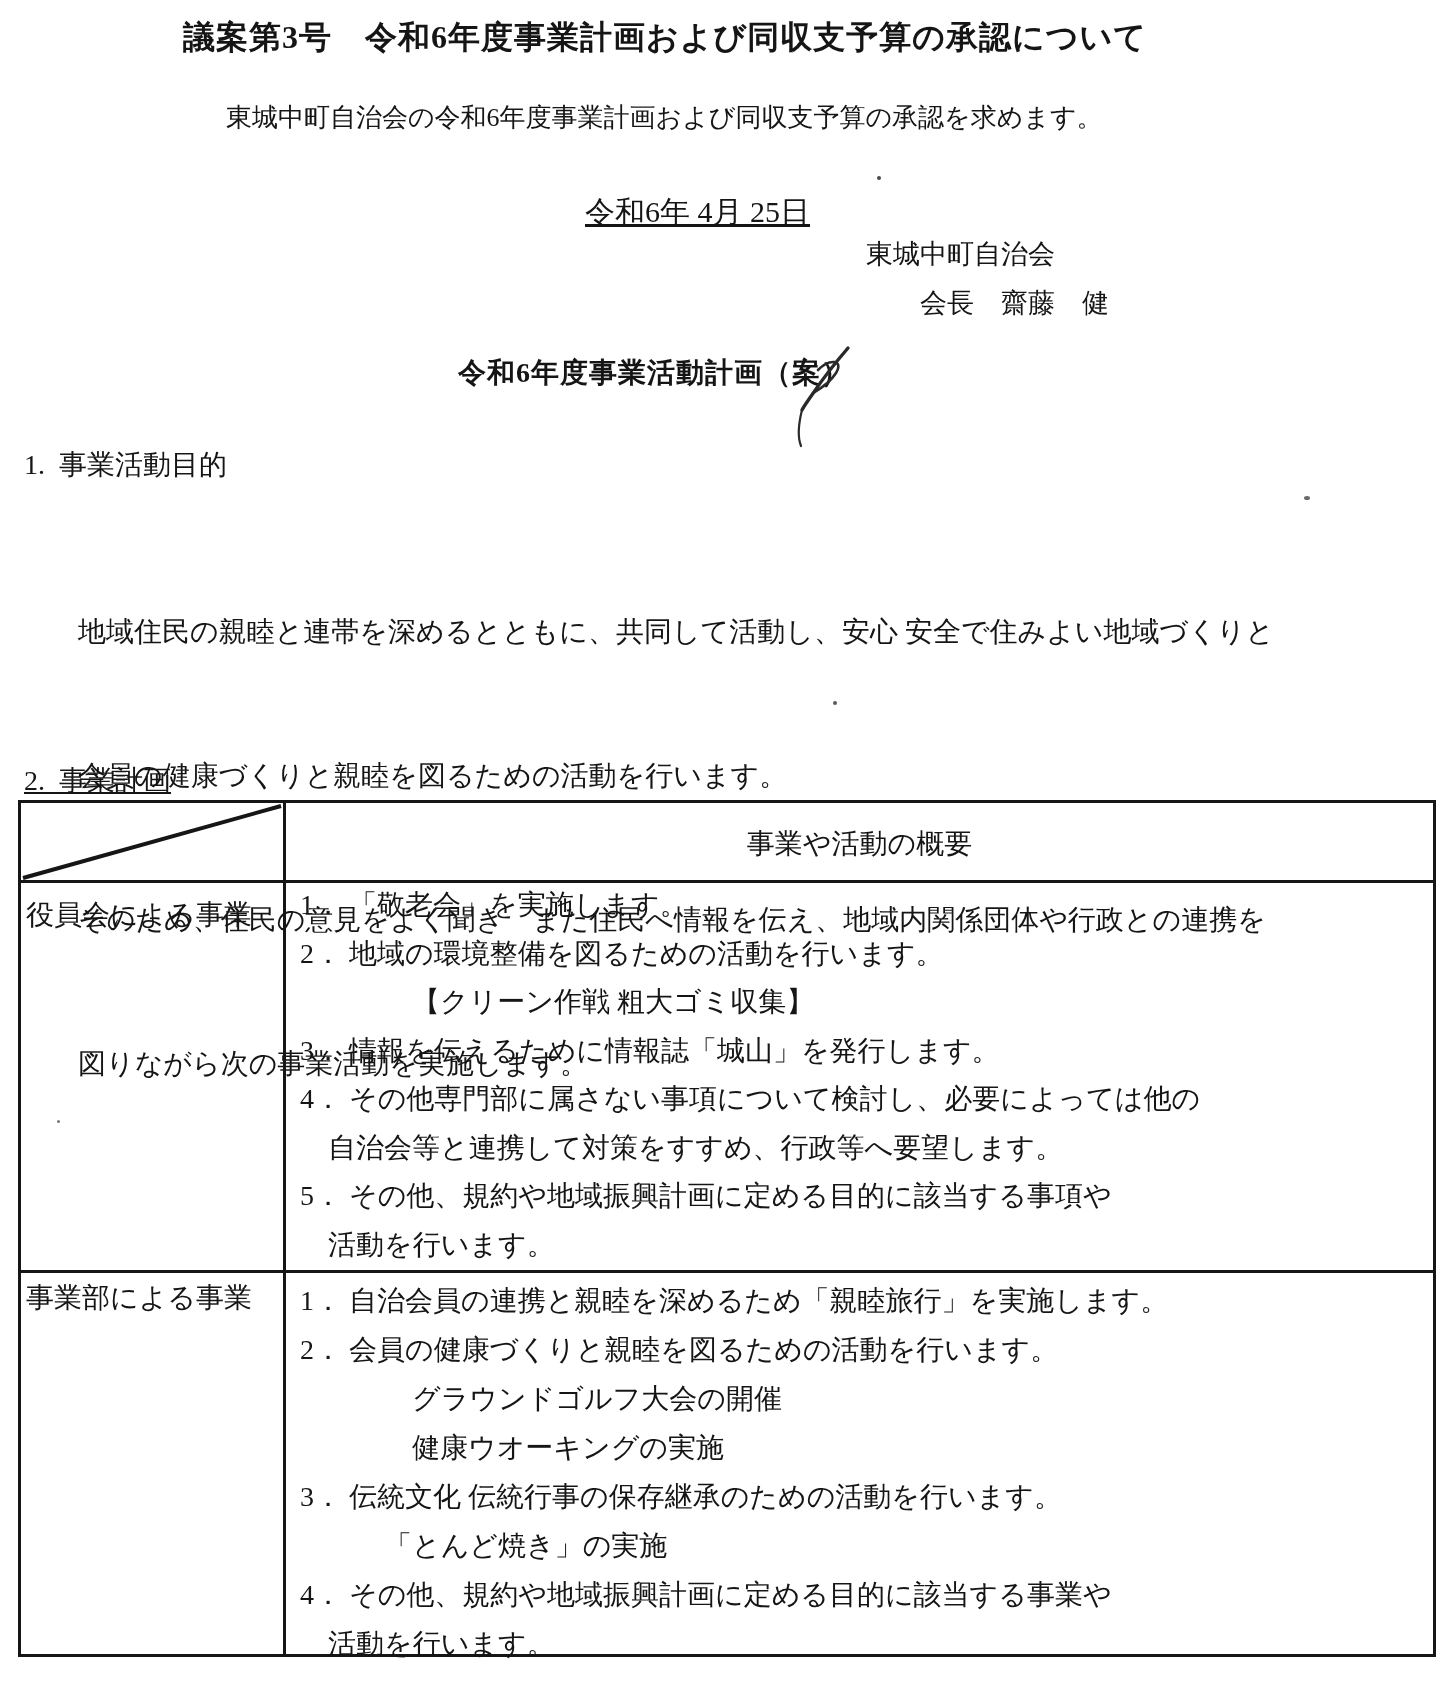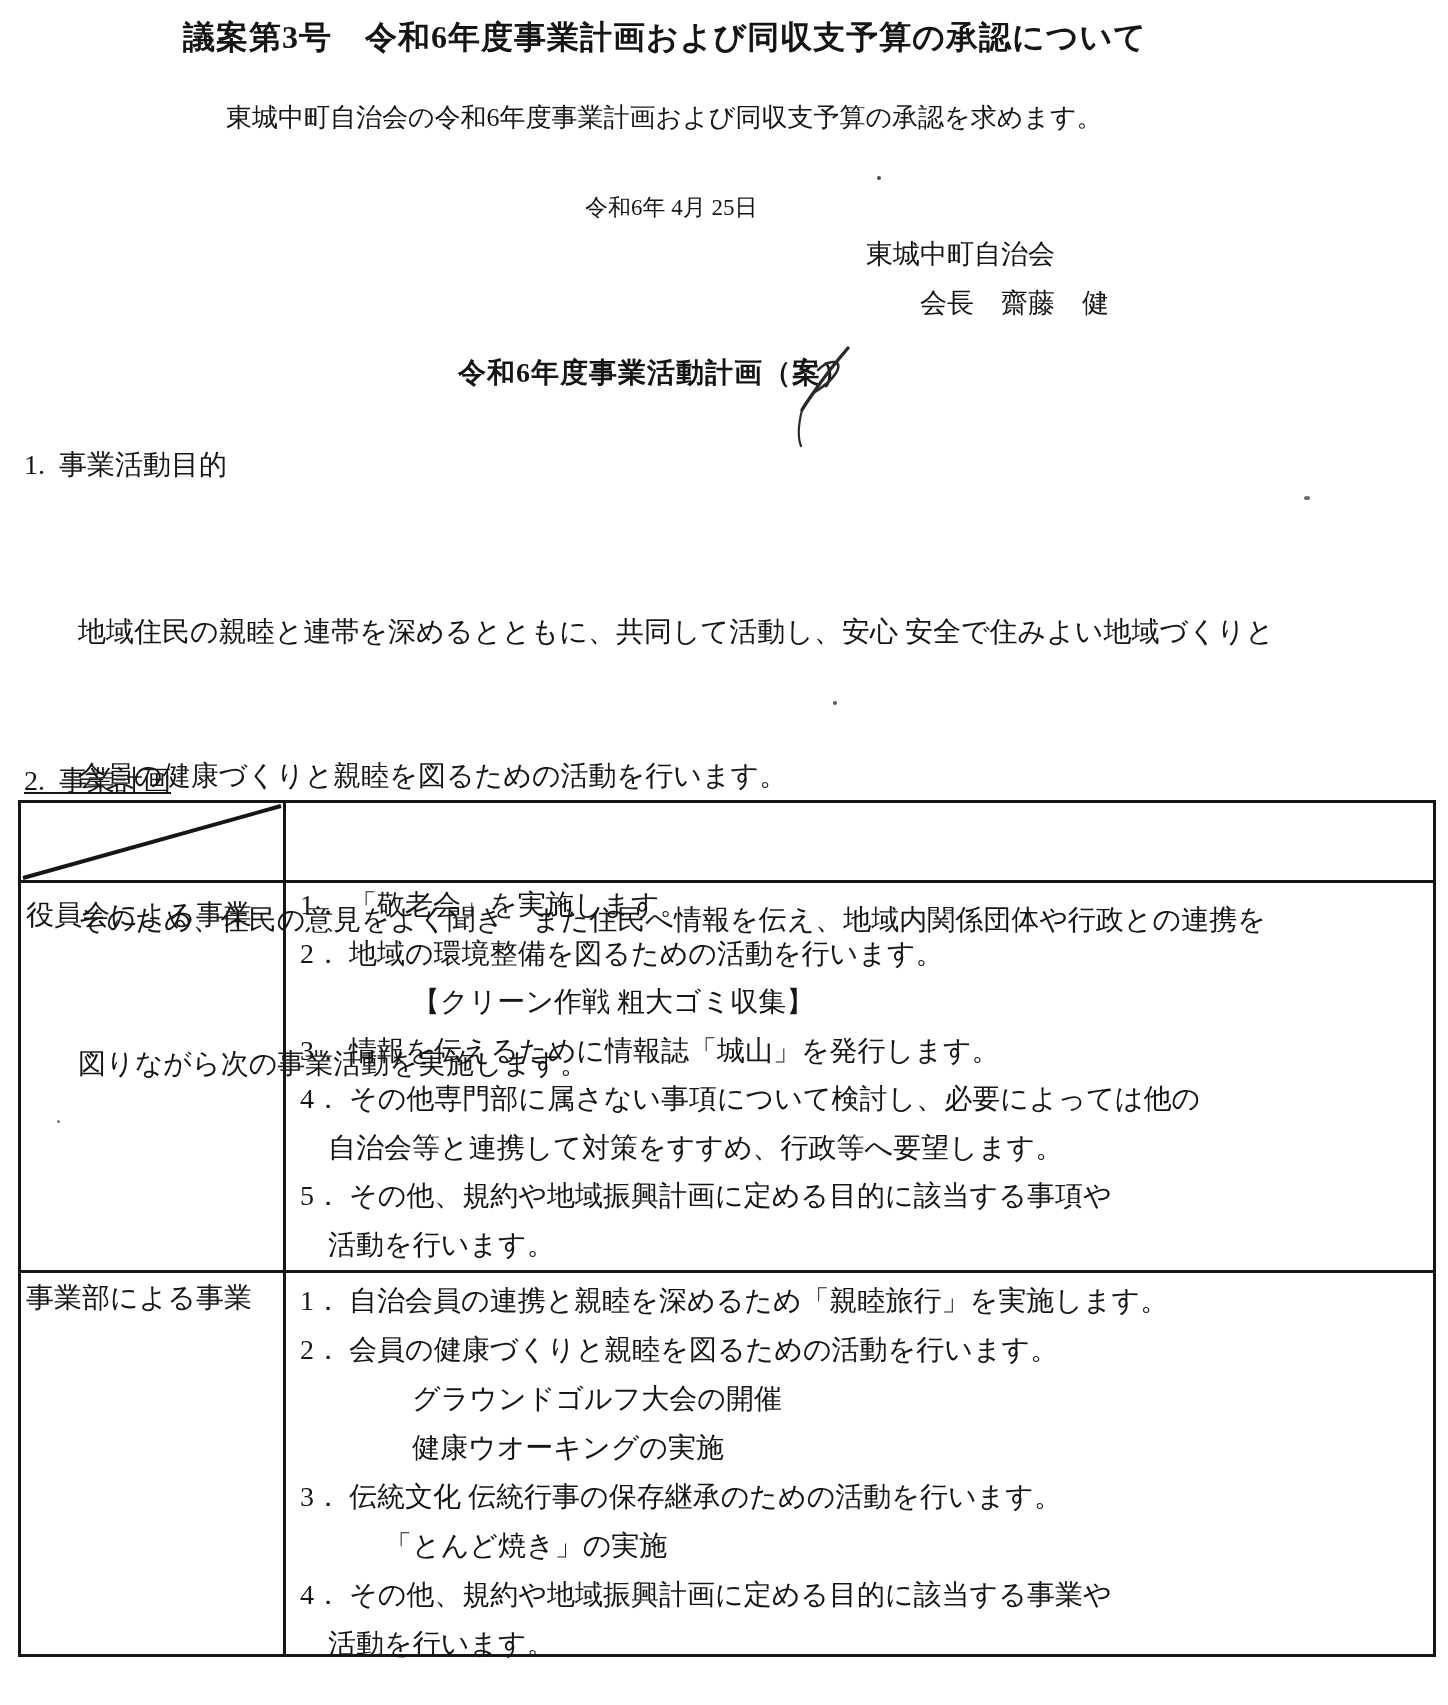--- a/index.html
+++ b/index.html
@@ -4,21 +4,21 @@
 <style>
   html,body { margin:0; padding:0; background:#e8e8e8; }
   .page {
     position:relative; width:1448px; height:1705px; margin:0 auto;
     background:#ffffff; color:#151515; overflow:hidden;
     font-family:"Liberation Serif","DejaVu Serif",serif;
   }
   .abs { position:absolute; white-space:pre; }
   .doc-title   { left:183px; top:16px;  font-size:32px; font-weight:bold; letter-spacing:1px; }
   .doc-sub     { left:226px; top:100px; font-size:26px; }
-  .doc-date    { left:585px; top:192px; font-size:23px; }
+  .doc-date    { left:585px; top:192px; font-size:30px;text-decoration:underline; }
   .doc-org     { left:866px; top:236px; font-size:27px; }
   .doc-chair   { left:920px; top:285px; font-size:27px; }
   .plan-head   { left:458px; top:354px; font-size:28px; font-weight:600; letter-spacing:1px; }
   .s1-label    { left:24px;  top:446px; font-size:28px; }
   .s1-body     { left:78px;  top:512px; font-size:28px; line-height:48px; }
   .s1-body div { white-space:pre; }
   .s2-label    { left:24px;  top:762px; font-size:28px;text-decoration:underline; }
 
   .pen-mark { position:absolute; left:788px; top:340px; width:74px; height:110px; pointer-events:none; }
 
@@ -81,20 +81,21 @@
 
   <div class="plan-table">
     <div class="tv"></div>
     <div class="th1"></div>
     <div class="th2"></div>
 
     <svg class="diag" viewBox="0 0 262 77" preserveAspectRatio="none">
       <line x1="2" y1="75" x2="260" y2="3" stroke="#161616" stroke-width="4"></line>
     </svg>
 
+    <div class="col-header">事業や活動の概要</div>
 
     <div class="cat cat-1">役員会による事業</div>
     <div class="row-lines row-lines-1">
       <div>1． 「敬老会」を実施します。</div>
       <div>2． 地域の環境整備を図るための活動を行います。</div>
       <div>　　　　【クリーン作戦 粗大ゴミ収集】</div>
       <div>3． 情報を伝えるために情報誌「城山」を発行します。</div>
       <div>4． その他専門部に属さない事項について検討し、必要によっては他の</div>
       <div>　自治会等と連携して対策をすすめ、行政等へ要望します。</div>
       <div>5． その他、規約や地域振興計画に定める目的に該当する事項や</div>

